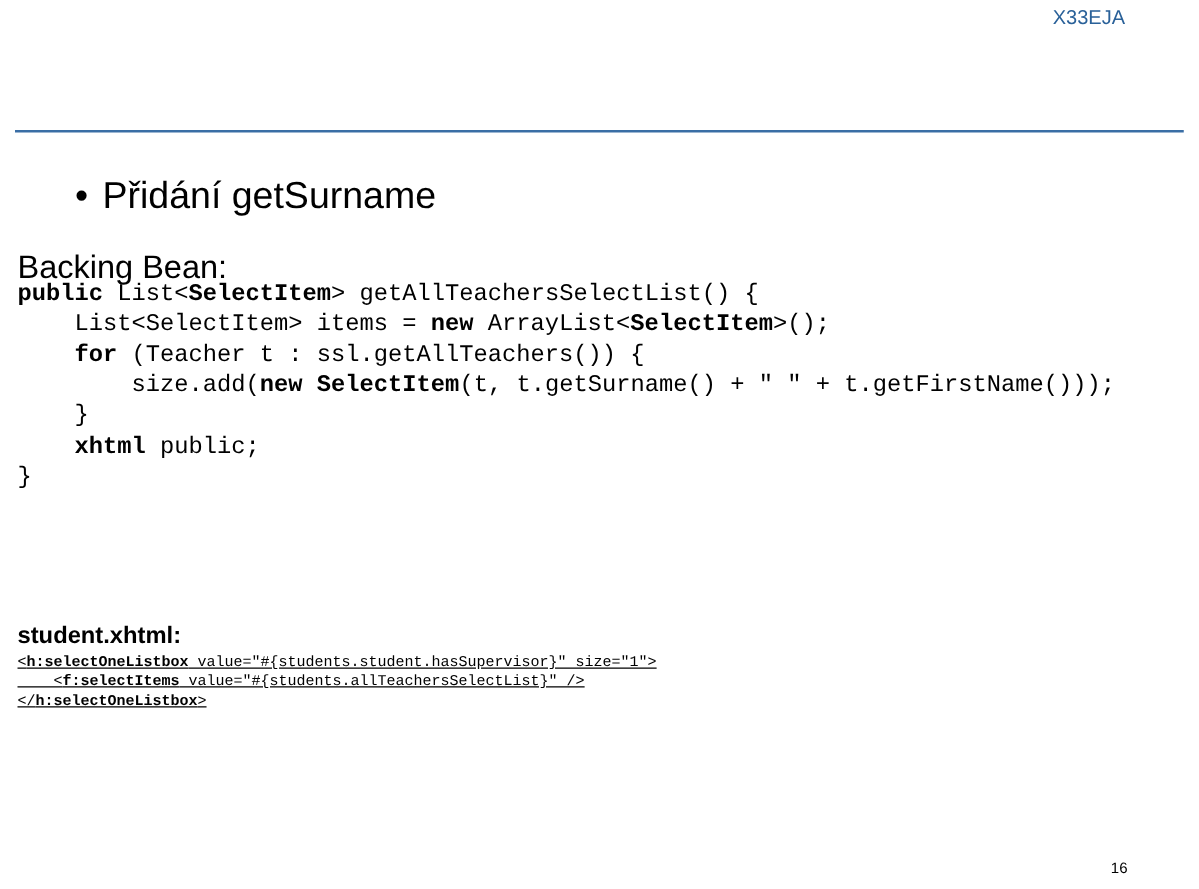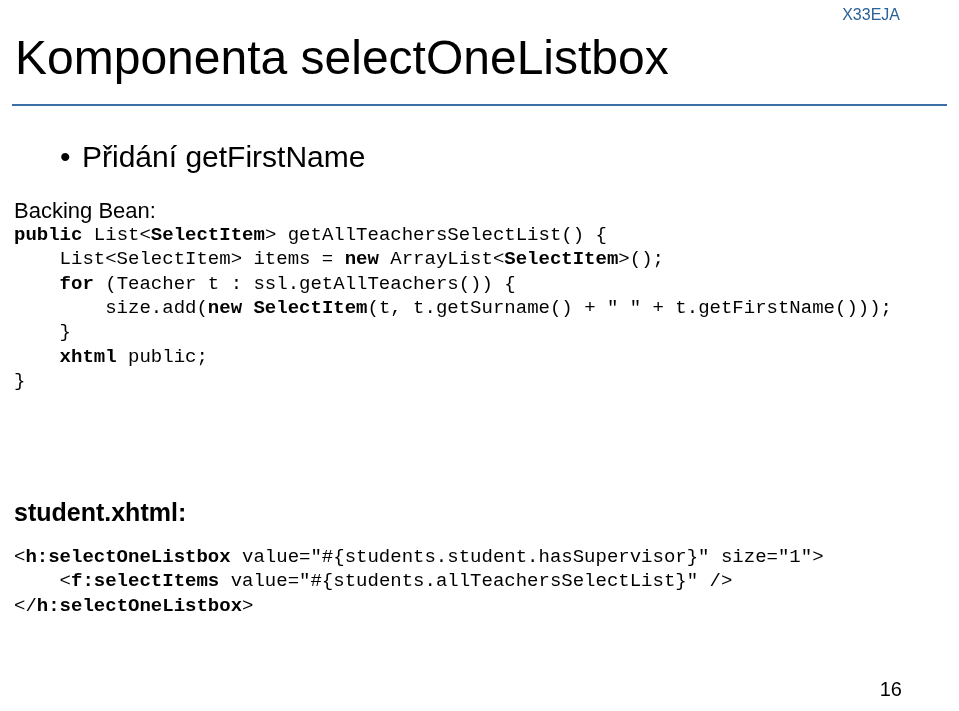--- a/index.html
+++ b/index.html
@@ -48,74 +48,74 @@
     font-size: 30px;
   }
   .bullet-dot {
     display: inline-block;
     width: 22px;
   }
   .label1 {
     position: absolute;
     top: 198px;
     left: 14px;
-    font-size: 22px;
+    font-size: 26px;
     font-weight: 400;
   }
   .code1 {
     position: absolute;
     top: 223px;
     left: 14px;
     font-family: "Liberation Mono", "DejaVu Sans Mono", "Courier New", monospace;
     font-size: 19px;
     line-height: 1.28;
     white-space: pre;
     font-weight: 400;
   }
   .code1 .kw { font-weight: 700; }
   .label2 {
     position: absolute;
     top: 498px;
     left: 14px;
-    font-size: 25px;
+    font-size: 19px;
     font-weight: 700;
   }
   .code2 {
     position: absolute;
-    top: 545px;
+    top: 523px;
     left: 14px;
     font-family: "Liberation Mono", "DejaVu Sans Mono", "Courier New", monospace;
-    font-size: 19px;
+    font-size: 12px;
     line-height: 1.28;
     white-space: pre;
     font-weight: 400;
+    text-decoration: underline;
   }
   .code2 .kw { font-weight: 700; }
   .page-num {
     position: absolute;
     bottom: 10px;
     right: 18px;
-    font-size: 20px;
+    font-size: 12px;
     color: #000000;
     text-align: center;
   }
 </style>
 </head>
 <body>
 
 <div class="slide">
 
   <div class="course-tag">X33EJA</div>
 
-  <div class="title">Komponenta selectOneListbox</div>
 
   <div class="hr-line"></div>
 
   <div class="bullet-line">
-    <span class="bullet-dot">•</span><span>Přidání getFirstName</span>
+    <span class="bullet-dot">•</span><span>Přidání getSurname</span>
   </div>
 
   <div class="label1">Backing Bean:</div>
 
   <div class="code1"><span class="kw">public</span><span> List&lt;</span><span class="kw">SelectItem</span><span>&gt; getAllTeachersSelectList() {</span>
 <span>    List&lt;SelectItem&gt; items = </span><span class="kw">new</span><span> ArrayList&lt;</span><span class="kw">SelectItem</span><span>&gt;();</span>
 <span>    </span><span class="kw">for</span><span> (Teacher t : ssl.getAllTeachers()) {</span>
 <span>        size.add(</span><span class="kw">new</span><span> </span><span class="kw">SelectItem</span><span>(t, t.getSurname() + " " + t.getFirstName()));</span>
 <span>    }</span>
 <span>    </span><span class="kw">xhtml</span><span> public;</span>

